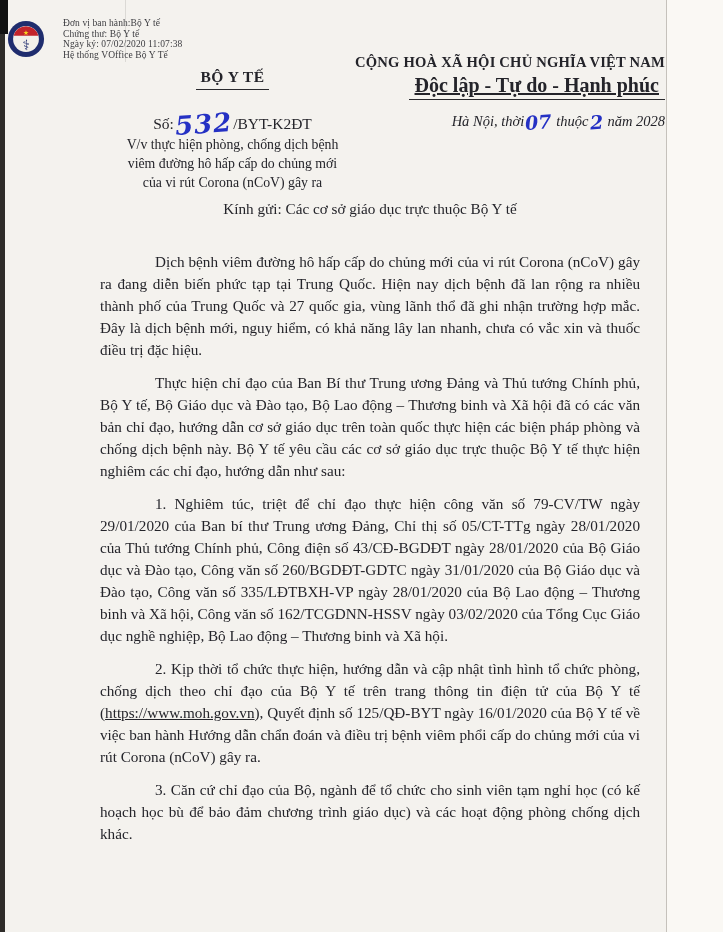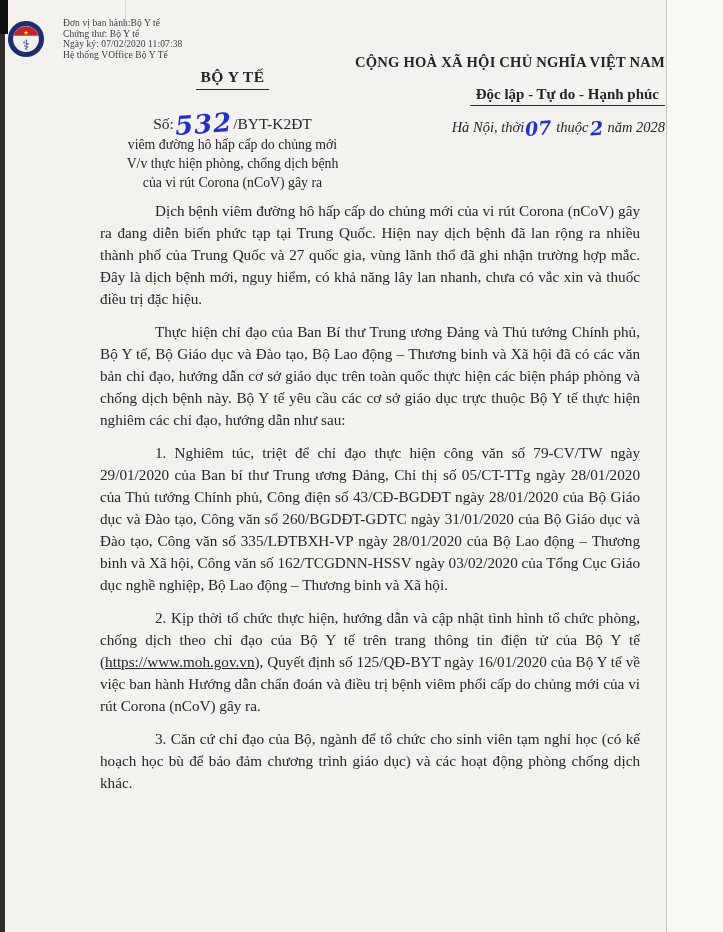--- a/index.html
+++ b/index.html
@@ -23,22 +23,22 @@
 
   
   .hdr-left{position:absolute;left:75px;top:68px;width:315px;text-align:center;}
   .issuer{display:inline-block;font-weight:bold;font-size:15.5px;letter-spacing:.5px;
     border-bottom:1.5px solid #2a2a2e;padding:0 4px 3px;}
   .doc-number{margin-top:25px;font-size:15.5px;white-space:nowrap;}
   .subject{margin-top:2px;font-size:13.8px;line-height:19px;}
 
   .hdr-right{position:absolute;left:345px;top:54px;width:320px;text-align:right;}
   .national-title{font-weight:bold;font-size:14.6px;letter-spacing:.2px;}
-  .motto{display:inline-block;font-weight:bold;font-size:15px;margin-top:15px;
-    border-bottom:1.5px solid #2a2a2e;padding:0 6px 2px;}
+  .motto{display:inline-block;font-weight:bold;font-size:20px;margin-top:3px;
+    border-bottom:1.5px solid #2a2a2e;padding:0 6px 2px;text-decoration:underline;}
   .date-line{margin-top:13px;font-style:italic;font-size:14.5px;white-space:nowrap;}
 
   
   .hand{font-family:"DejaVu Serif", serif;font-style:italic;font-weight:bold;color:#2531c4;
     display:inline-block;transform:rotate(-4deg);}
   .hand-lg{font-size:26px;letter-spacing:1px;vertical-align:-4px;line-height:0;margin:0 1px;}
   .hand-sm{font-size:19px;vertical-align:-3px;line-height:0;margin:0 1px;}
 
   
   .doc-body{position:absolute;left:100px;top:200px;width:540px;}
@@ -71,33 +71,34 @@
     <div>Hệ thống VOffice Bộ Y Tế</div>
   </div>
 </div>
 
 <div class="hdr-left">
   <span class="issuer">BỘ Y TẾ</span>
   <div class="doc-number">
     <span>Số:</span><span class="hand hand-lg">532</span><span>/BYT-K2ĐT</span>
   </div>
   <div class="subject">
+    <div>V/v thực hiện phòng, chống dịch bệnh</div>
     <div>viêm đường hô hấp cấp do chủng mới</div>
-    <div>V/v thực hiện phòng, chống dịch bệnh</div>
     <div>của vi rút Corona (nCoV) gây ra</div>
   </div>
 </div>
 
 <div class="hdr-right">
   <div class="national-title">CỘNG HOÀ XÃ HỘI CHỦ NGHĨA VIỆT NAM</div>
   <span class="motto">Độc lập - Tự do - Hạnh phúc</span>
   <div class="date-line">
     <span>Hà Nội, thời</span><span class="hand hand-sm">07</span> <span>thuộc</span><span class="hand hand-sm">2</span> <span>năm 2028</span>
   </div>
 </div>
 
 <div class="doc-body">
+  <div class="salutation">Kính gửi: Các cơ sở giáo dục trực thuộc Bộ Y tế</div>
   <p>Dịch bệnh viêm đường hô hấp cấp do chủng mới của vi rút Corona (nCoV) gây ra đang diễn biến phức tạp tại Trung Quốc. Hiện nay dịch bệnh đã lan rộng ra nhiều thành phố của Trung Quốc và 27 quốc gia, vùng lãnh thổ đã ghi nhận trường hợp mắc. Đây là dịch bệnh mới, nguy hiểm, có khả năng lây lan nhanh, chưa có vắc xin và thuốc điều trị đặc hiệu.</p>
   <p>Thực hiện chỉ đạo của Ban Bí thư Trung ương Đảng và Thủ tướng Chính phủ, Bộ Y tế, Bộ Giáo dục và Đào tạo, Bộ Lao động – Thương binh và Xã hội đã có các văn bản chỉ đạo, hướng dẫn cơ sở giáo dục trên toàn quốc thực hiện các biện pháp phòng và chống dịch bệnh này. Bộ Y tế yêu cầu các cơ sở giáo dục trực thuộc Bộ Y tế thực hiện nghiêm các chỉ đạo, hướng dẫn như sau:</p>
   <p>1. Nghiêm túc, triệt để chỉ đạo thực hiện công văn số 79-CV/TW ngày 29/01/2020 của Ban bí thư Trung ương Đảng, Chỉ thị số 05/CT-TTg ngày 28/01/2020 của Thủ tướng Chính phủ, Công điện số 43/CĐ-BGDĐT ngày 28/01/2020 của Bộ Giáo dục và Đào tạo, Công văn số 260/BGDĐT-GDTC ngày 31/01/2020 của Bộ Giáo dục và Đào tạo, Công văn số 335/LĐTBXH-VP ngày 28/01/2020 của Bộ Lao động – Thương binh và Xã hội, Công văn số 162/TCGDNN-HSSV ngày 03/02/2020 của Tổng Cục Giáo dục nghề nghiệp, Bộ Lao động – Thương binh và Xã hội.</p>
   <p><span>2. Kịp thời tổ chức thực hiện, hướng dẫn và cập nhật tình hình tổ chức phòng, chống dịch theo chỉ đạo của Bộ Y tế trên trang thông tin điện tử của Bộ Y tế (</span><span class="url">https://www.moh.gov.vn</span><span>), Quyết định số 125/QĐ-BYT ngày 16/01/2020 của Bộ Y tế về việc ban hành Hướng dẫn chẩn đoán và điều trị bệnh viêm phổi cấp do chủng mới của vi rút Corona (nCoV) gây ra.</span></p>
   <p>3. Căn cứ chỉ đạo của Bộ, ngành để tổ chức cho sinh viên tạm nghỉ học (có kế hoạch học bù để bảo đảm chương trình giáo dục) và các hoạt động phòng chống dịch khác.</p>
 </div>
 
 </body></html>

